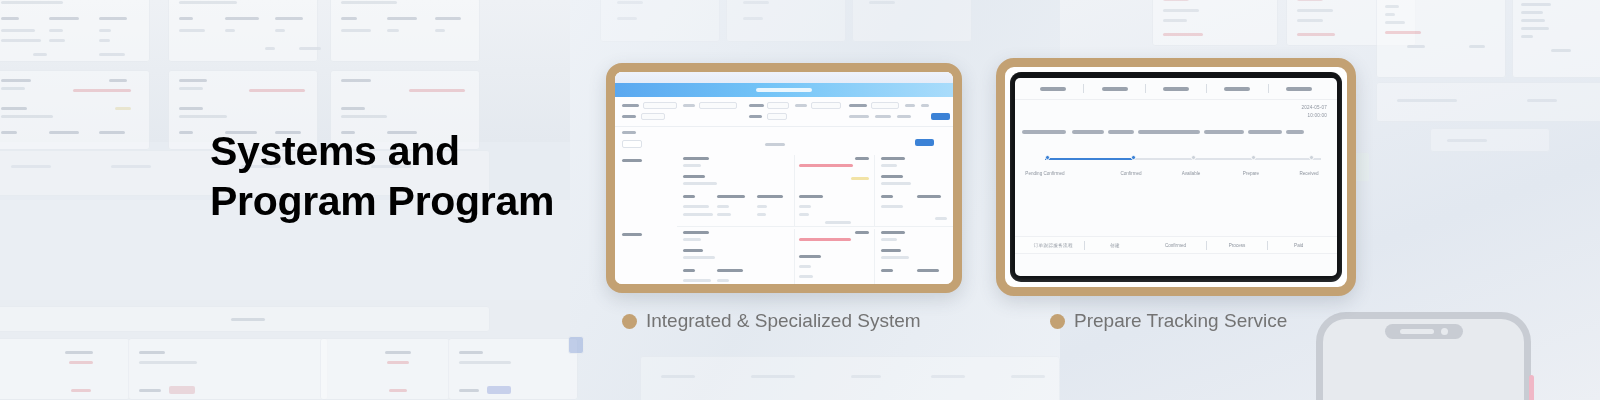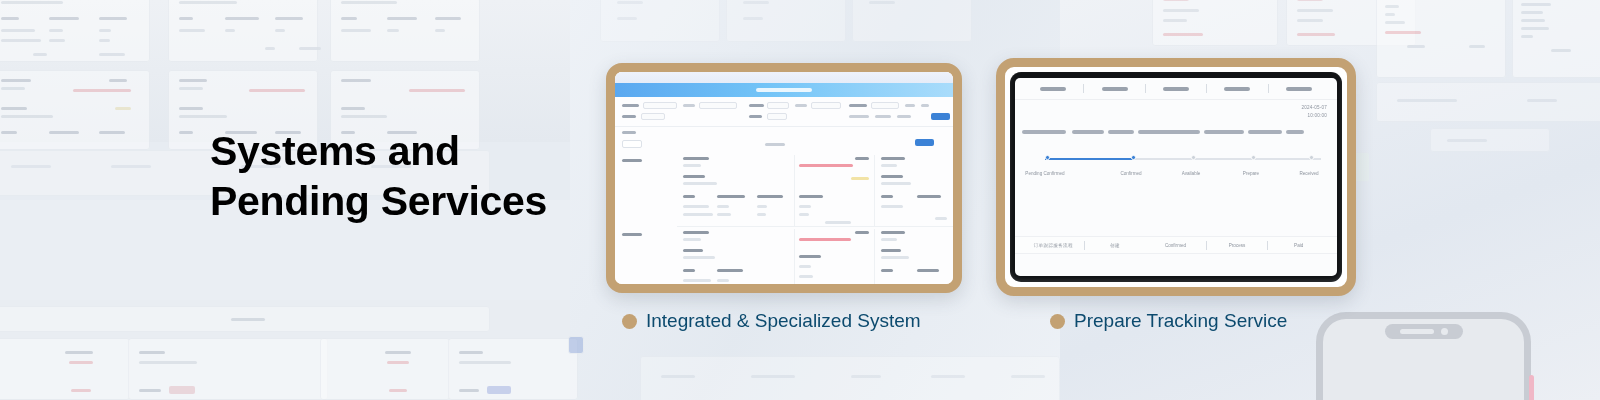--- a/index.html
+++ b/index.html
@@ -215,21 +215,21 @@
   .tb-bottomrow .lbl2 { font-size:4.6px; color:#8d949e; white-space:nowrap; }
   .tb-bottomrow .lbl2.cjk { letter-spacing:.3px; }
 
   
   .caption {
     position:absolute;
     display:flex; align-items:center; gap:9px;
     z-index:14;
   }
   .cap-dot { width:15px; height:15px; border-radius:50%; background:#c3a173; flex:none; }
-  .cap-text { font-size:19px; color:#0c4a6e; white-space:nowrap; }
+  .cap-text { font-size:19px; color:#737373; white-space:nowrap; }
 
   #caption-dashboard { left:622px; top:310px; }
   #caption-tracking  { left:1050px; top:310px; }
 </style>
 </head>
 <body>
 
 <div class="bg-layer">
   <div class="bg-band b1"></div>
   <div class="bg-band b2"></div>
@@ -408,21 +408,21 @@
   <div class="phone-outline">
     <div class="phone-notch">
       <span class="notch-speaker"></span>
       <span class="notch-cam"></span>
     </div>
     <div class="phone-side"></div>
   </div>
 </div>
 
 <h1 class="headline">Systems and
-Pending Services</h1>
+Program Program</h1>
 
 <div class="showcase" id="frame-dashboard">
   <div class="gold-frame">
     <div class="dash-screen">
 
       <div class="dash-topstrip"></div>
 
       <div class="dash-titlebar">
         <span class="t"></span>
       </div>

